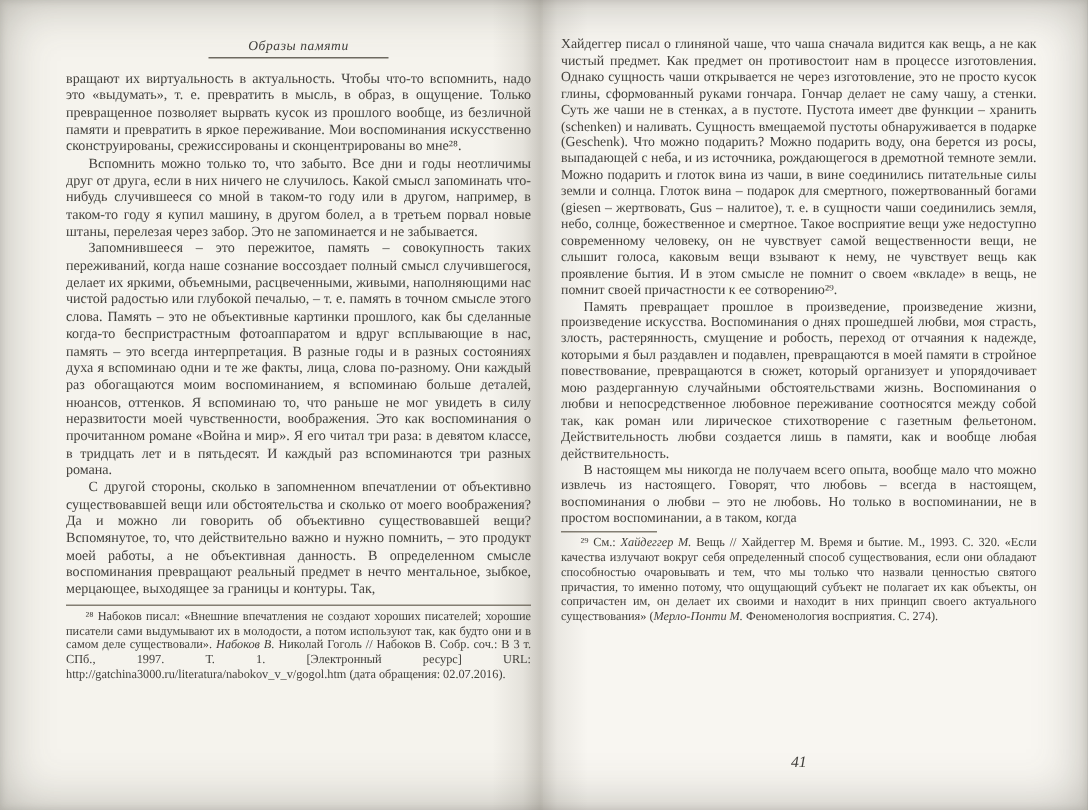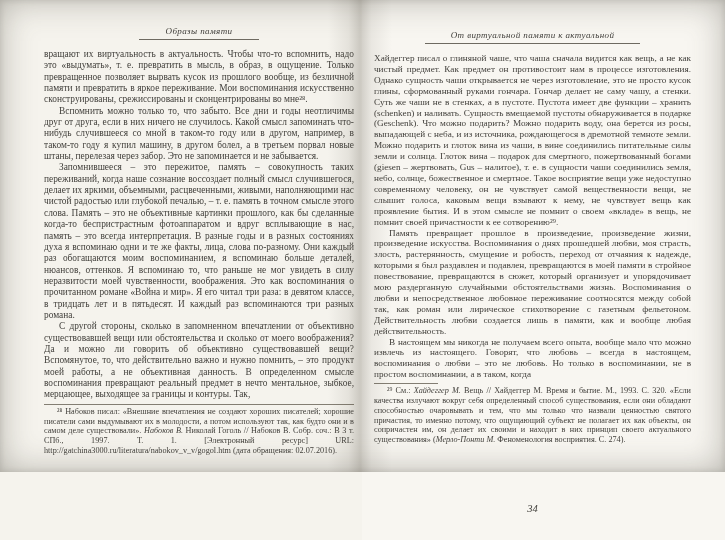--- a/index.html
+++ b/index.html
@@ -4,21 +4,21 @@
 <style>
   html, body { margin: 0; padding: 0; }
   body {
     width: 725px; height: 540px;
     background: #aeaca6;
     font-family: "Liberation Serif", "DejaVu Serif", serif;
     overflow: hidden;
   }
   .spread {
     position: relative;
-    width: 725px; height: 472px;
+    width: 725px; height: 540px;
     display: flex;
     background: var(--page-left, #f5f3ed);
   }
   .spread::after {
     content: "";
     position: absolute; inset: 0;
     pointer-events: none;
     box-shadow: inset 0 0 34px rgba(74,70,60,0.38), inset 0 0 6px rgba(74,70,60,0.18);
   }
   .page {
@@ -96,28 +96,25 @@
       <p>вращают их виртуальность в актуальность. Чтобы что-то вспомнить, надо это «выдумать», т. е. превратить в мысль, в образ, в ощущение. Только превращенное позволяет вырвать кусок из прошлого вообще, из безличной памяти и превратить в яркое переживание. Мои воспоминания искусственно сконструированы, срежиссированы и сконцентрированы во мне²⁸.</p>
       <p class="indent">Вспомнить можно только то, что забыто. Все дни и годы неотличимы друг от друга, если в них ничего не случилось. Какой смысл запоминать что-нибудь случившееся со мной в таком-то году или в другом, например, в таком-то году я купил машину, в другом болел, а в третьем порвал новые штаны, перелезая через забор. Это не запоминается и не забывается.</p>
       <p class="indent">Запомнившееся – это пережитое, память – совокупность таких переживаний, когда наше сознание воссоздает полный смысл случившегося, делает их яркими, объемными, расцвеченными, живыми, наполняющими нас чистой радостью или глубокой печалью, – т. е. память в точном смысле этого слова. Память – это не объективные картинки прошлого, как бы сделанные когда-то беспристрастным фотоаппаратом и вдруг всплывающие в нас, память – это всегда интерпретация. В разные годы и в разных состояниях духа я вспоминаю одни и те же факты, лица, слова по-разному. Они каждый раз обогащаются моим воспоминанием, я вспоминаю больше деталей, нюансов, оттенков. Я вспоминаю то, что раньше не мог увидеть в силу неразвитости моей чувственности, воображения. Это как воспоминания о прочитанном романе «Война и мир». Я его читал три раза: в девятом классе, в тридцать лет и в пятьдесят. И каждый раз вспоминаются три разных романа.</p>
       <p class="indent">С другой стороны, сколько в запомненном впечатлении от объективно существовавшей вещи или обстоятельства и сколько от моего воображения? Да и можно ли говорить об объективно существовавшей вещи? Вспомянутое, то, что действительно важно и нужно помнить, – это продукт моей работы, а не объективная данность. В определенном смысле воспоминания превращают реальный предмет в нечто ментальное, зыбкое, мерцающее, выходящее за границы и контуры. Так,</p>
     </div>
     <hr class="fn-rule">
     <p class="footnote"><span>²⁸ Набоков писал: «Внешние впечатления не создают хороших писателей; хорошие писатели сами выдумывают их в молодости, а потом используют так, как будто они и в самом деле существовали». </span><span class="cit">Набоков В.</span><span> Николай Гоголь // Набоков В. Собр. соч.: В 3 т. СПб., 1997. Т. 1. [Электронный ресурс] URL: http://gatchina3000.ru/literatura/nabokov_v_v/gogol.htm (дата обращения: 02.07.2016).</span></p>
   </div>
 
   <div class="page right">
-    <div class="running-head">
-      <span class="rh-text">От виртуальной памяти к актуальной</span>
-    </div>
     <div class="body-text">
       <p>Хайдеггер писал о глиняной чаше, что чаша сначала видится как вещь, а не как чистый предмет. Как предмет он противостоит нам в процессе изготовления. Однако сущность чаши открывается не через изготовление, это не просто кусок глины, сформованный руками гончара. Гончар делает не саму чашу, а стенки. Суть же чаши не в стенках, а в пустоте. Пустота имеет две функции – хранить (schenken) и наливать. Сущность вмещаемой пустоты обнаруживается в подарке (Geschenk). Что можно подарить? Можно подарить воду, она берется из росы, выпадающей с неба, и из источника, рождающегося в дремотной темноте земли. Можно подарить и глоток вина из чаши, в вине соединились питательные силы земли и солнца. Глоток вина – подарок для смертного, пожертвованный богами (giesen – жертвовать, Gus – налитое), т. е. в сущности чаши соединились земля, небо, солнце, божественное и смертное. Такое восприятие вещи уже недоступно современному человеку, он не чувствует самой вещественности вещи, не слышит голоса, каковым вещи взывают к нему, не чувствует вещь как проявление бытия. И в этом смысле не помнит о своем «вкладе» в вещь, не помнит своей причастности к ее сотворению²⁹.</p>
       <p class="indent">Память превращает прошлое в произведение, произведение жизни, произведение искусства. Воспоминания о днях прошедшей любви, моя страсть, злость, растерянность, смущение и робость, переход от отчаяния к надежде, которыми я был раздавлен и подавлен, превращаются в моей памяти в стройное повествование, превращаются в сюжет, который организует и упорядочивает мою раздерганную случайными обстоятельствами жизнь. Воспоминания о любви и непосредственное любовное переживание соотносятся между собой так, как роман или лирическое стихотворение с газетным фельетоном. Действительность любви создается лишь в памяти, как и вообще любая действительность.</p>
       <p class="indent">В настоящем мы никогда не получаем всего опыта, вообще мало что можно извлечь из настоящего. Говорят, что любовь – всегда в настоящем, воспоминания о любви – это не любовь. Но только в воспоминании, не в простом воспоминании, а в таком, когда</p>
     </div>
     <hr class="fn-rule short">
     <p class="footnote"><span>²⁹ См.: </span><span class="cit">Хайдеггер М.</span><span> Вещь // Хайдеггер М. Время и бытие. М., 1993. С. 320. «Если качества излучают вокруг себя определенный способ существования, если они обладают способностью очаровывать и тем, что мы только что назвали ценностью святого причастия, то именно потому, что ощущающий субъект не полагает их как объекты, он сопричастен им, он делает их своими и находит в них принцип своего актуального существования» (</span><span class="cit">Мерло-Понти М.</span><span> Феноменология восприятия. С. 274).</span></p>
-    <div class="folio">34</div>
+    <div class="folio">41</div>
   </div>
 
   <div class="gutter-shadow"></div>
 
 </div>
 
 </body></html>

